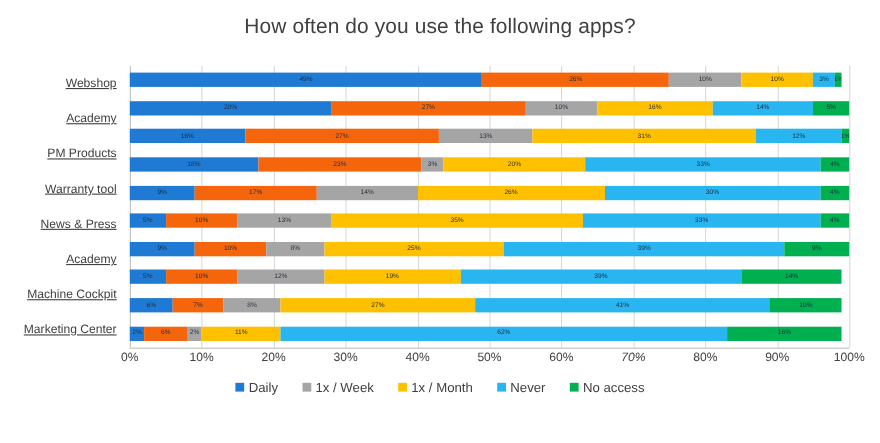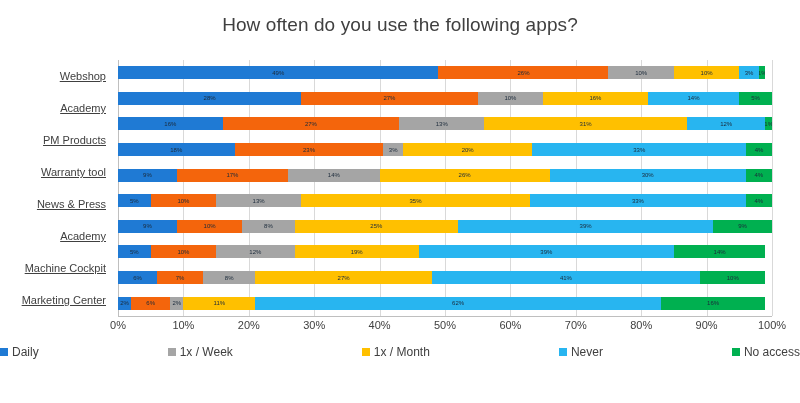--- a/index.html
+++ b/index.html
@@ -142,21 +142,21 @@
     white-space: nowrap;
   }
 
   
   .legend {
     position: absolute;
     left: 0;
     top: 345px;
     width: 800px;
     display: flex;
-    justify-content: space-between;
+    justify-content: center;
     align-items: center;
     gap: 22px;
   }
   .legend-item {
     display: flex;
     align-items: center;
     gap: 4px;
     font-size: 12px;
     color: #404040;
     white-space: nowrap;
@@ -405,21 +405,21 @@
 
   <div class="x-axis-line"></div>
   <div class="x-labels">
       <div class="x-label" style="left: 0%;">0%</div>
       <div class="x-label" style="left: 10%;">10%</div>
       <div class="x-label" style="left: 20%;">20%</div>
       <div class="x-label" style="left: 30%;">30%</div>
       <div class="x-label" style="left: 40%;">40%</div>
       <div class="x-label" style="left: 50%;">50%</div>
       <div class="x-label" style="left: 60%;">60%</div>
-      <div class="x-label" style="left: 70%;">70%</div>
+      <div class="x-label" style="left: 70%; font-style: italic;">70%</div>
       <div class="x-label" style="left: 80%;">80%</div>
       <div class="x-label" style="left: 90%;">90%</div>
       <div class="x-label" style="left: 100%;">100%</div>
     </div>
 
   <div class="legend">
       <div class="legend-item">
         <span class="legend-swatch" style="background: rgb(31, 122, 212);"></span>
         <span>Daily</span>
       </div>

